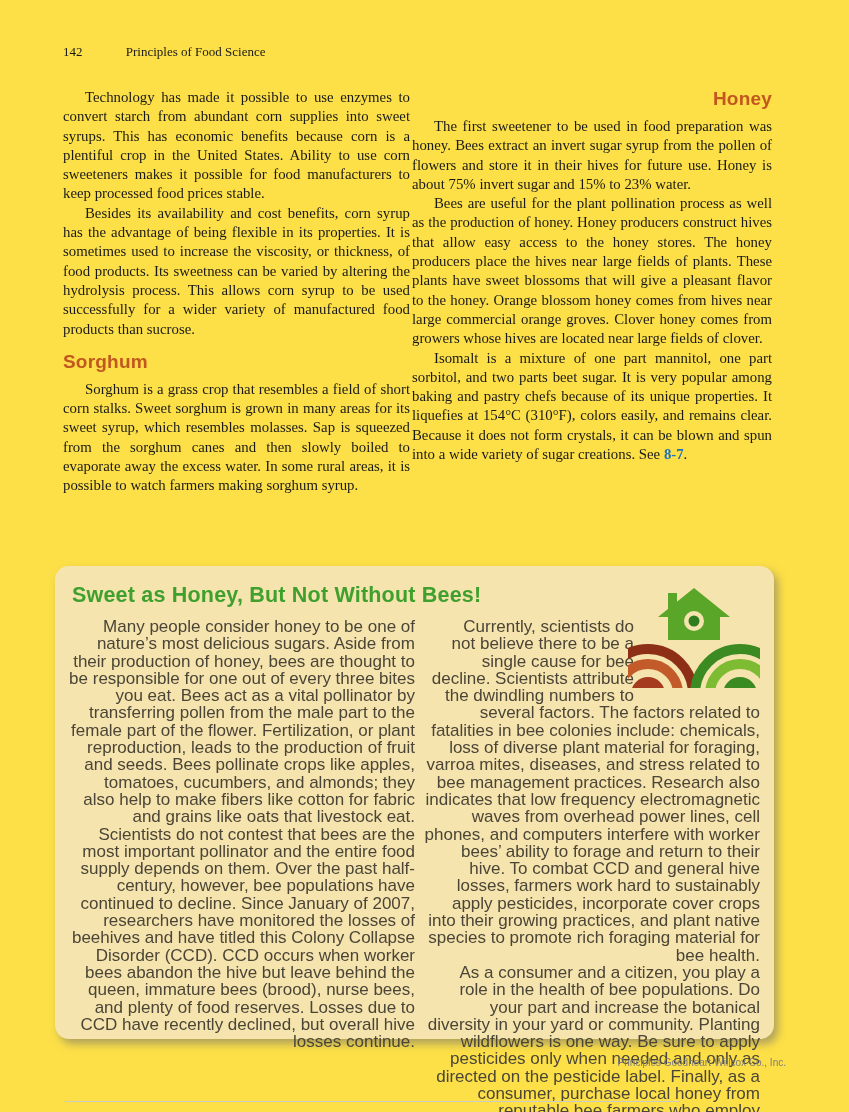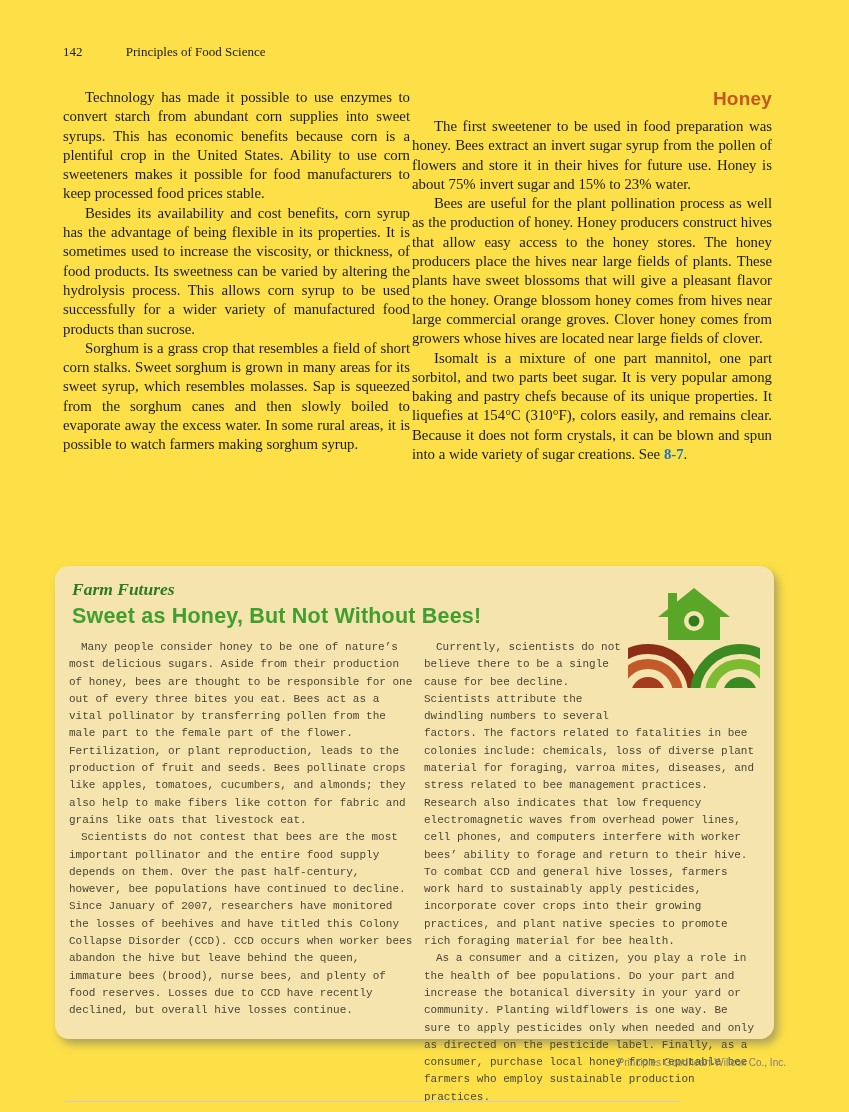--- a/index.html
+++ b/index.html
@@ -78,26 +78,26 @@
     font-weight: bold;
     font-size: 21.5px;
     color: #3fa02e;
     margin: 4px 0 10px 3px;
     letter-spacing: 0.2px;
   }
   .fb-columns { display: flex; gap: 9px; }
   .fb-col-left  { width: 346px; }
   .fb-col-right { width: 336px; }
   .fb-body {
-    font-family: Liberation Mono, monospace;
-    font-size: 11px;
+    font-family: Liberation Sans, sans-serif;
+    font-size: 17px;
     line-height: 17.3px;
     color: #4a4537;
     text-indent: 12px;
-    text-align: left;
+    text-align: right;
   }
   .fb-icon {
     position: absolute;
     top: 20px;
     right: 14px;
     width: 132px;
     height: 102px;
   }
   .fb-icon svg { width: 100%; height: 100%; display: block; }
   .fb-icon-spacer { float: right; width: 126px; height: 80px; }
@@ -127,20 +127,21 @@
 
   <div class="running-head">
     <span class="folio">142</span>
     <span class="book-title">Principles of Food Science</span>
   </div>
 
   <div class="main-columns">
     <div class="col col-left">
       <p class="body">Technology has made it possible to use enzymes to convert starch from abundant corn supplies into sweet syrups. This has economic benefits because corn is a plentiful crop in the United States. Ability to use corn sweeteners makes it possible for food manufacturers to keep processed food prices stable.</p>
       <p class="body">Besides its availability and cost benefits, corn syrup has the advantage of being flexible in its properties. It is sometimes used to increase the viscosity, or thickness, of food products. Its sweetness can be varied by altering the hydrolysis process. This allows corn syrup to be used successfully for a wider variety of manufactured food products than sucrose.</p>
+      <h2 class="heading">Sorghum</h2>
       <p class="body">Sorghum is a grass crop that resembles a field of short corn stalks. Sweet sorghum is grown in many areas for its sweet syrup, which resembles molasses. Sap is squeezed from the sorghum canes and then slowly boiled to evaporate away the excess water. In some rural areas, it is possible to watch farmers making sorghum syrup.</p>
     </div>
 
     <div class="col col-right">
       <h2 class="heading first">Honey</h2>
       <p class="body">The first sweetener to be used in food preparation was honey. Bees extract an invert sugar syrup from the pollen of flowers and store it in their hives for future use. Honey is about 75% invert sugar and 15% to 23% water.</p>
       <p class="body">Bees are useful for the plant pollination process as well as the production of honey. Honey producers construct hives that allow easy access to the honey stores. The honey producers place the hives near large fields of plants. These plants have sweet blossoms that will give a pleasant flavor to the honey. Orange blossom honey comes from hives near large commercial orange groves. Clover honey comes from growers whose hives are located near large fields of clover.</p>
       <p class="body"><span>Isomalt is a mixture of one part mannitol, one part sorbitol, and two parts beet sugar. It is very popular among baking and pastry chefs because of its unique properties. It liquefies at 154°C (310°F), colors easily, and remains clear. Because it does not form crystals, it can be blown and spun into a wide variety of sugar creations. See </span><span class="ref">8-7</span><span>.</span></p>
     </div>
   </div>
@@ -166,21 +167,20 @@
           <circle cx="20" cy="108" r="17" fill="#a63c1e"></circle>
           <circle cx="20" cy="108" r="30" fill="none" stroke="#c25a2a" stroke-width="10"></circle>
           <circle cx="20" cy="108" r="45" fill="none" stroke="#8c2f16" stroke-width="10"></circle>
           <circle cx="112" cy="108" r="17" fill="#3c8a22"></circle>
           <circle cx="112" cy="108" r="30" fill="none" stroke="#7dbb33" stroke-width="10"></circle>
           <circle cx="112" cy="108" r="45" fill="none" stroke="#3c8a22" stroke-width="10"></circle>
         </g>
       </svg>
     </div>
 
-    <div class="fb-kicker">Farm Futures</div>
     <h1 class="fb-title">Sweet as Honey, But Not Without Bees!</h1>
 
     <div class="fb-columns">
       <div class="fb-col fb-col-left">
         <p class="fb-body">Many people consider honey to be one of nature’s most delicious sugars. Aside from their production of honey, bees are thought to be responsible for one out of every three bites you eat. Bees act as a vital pollinator by transferring pollen from the male part to the female part of the flower. Fertilization, or plant reproduction, leads to the production of fruit and seeds. Bees pollinate crops like apples, tomatoes, cucumbers, and almonds; they also help to make fibers like cotton for fabric and grains like oats that livestock eat.</p>
         <p class="fb-body">Scientists do not contest that bees are the most important pollinator and the entire food supply depends on them. Over the past half-century, however, bee populations have continued to decline. Since January of 2007, researchers have monitored the losses of beehives and have titled this Colony Collapse Disorder (CCD). CCD occurs when worker bees abandon the hive but leave behind the queen, immature bees (brood), nurse bees, and plenty of food reserves. Losses due to CCD have recently declined, but overall hive losses continue.</p>
       </div>
       <div class="fb-col fb-col-right">
         <div class="fb-icon-spacer"></div>
         <p class="fb-body">Currently, scientists do not believe there to be a single cause for bee decline. Scientists attribute the dwindling numbers to several factors. The factors related to fatalities in bee colonies include: chemicals, loss of diverse plant material for foraging, varroa mites, diseases, and stress related to bee management practices. Research also indicates that low frequency electromagnetic waves from overhead power lines, cell phones, and computers interfere with worker bees’ ability to forage and return to their hive. To combat CCD and general hive losses, farmers work hard to sustainably apply pesticides, incorporate cover crops into their growing practices, and plant native species to promote rich foraging material for bee health.</p>

